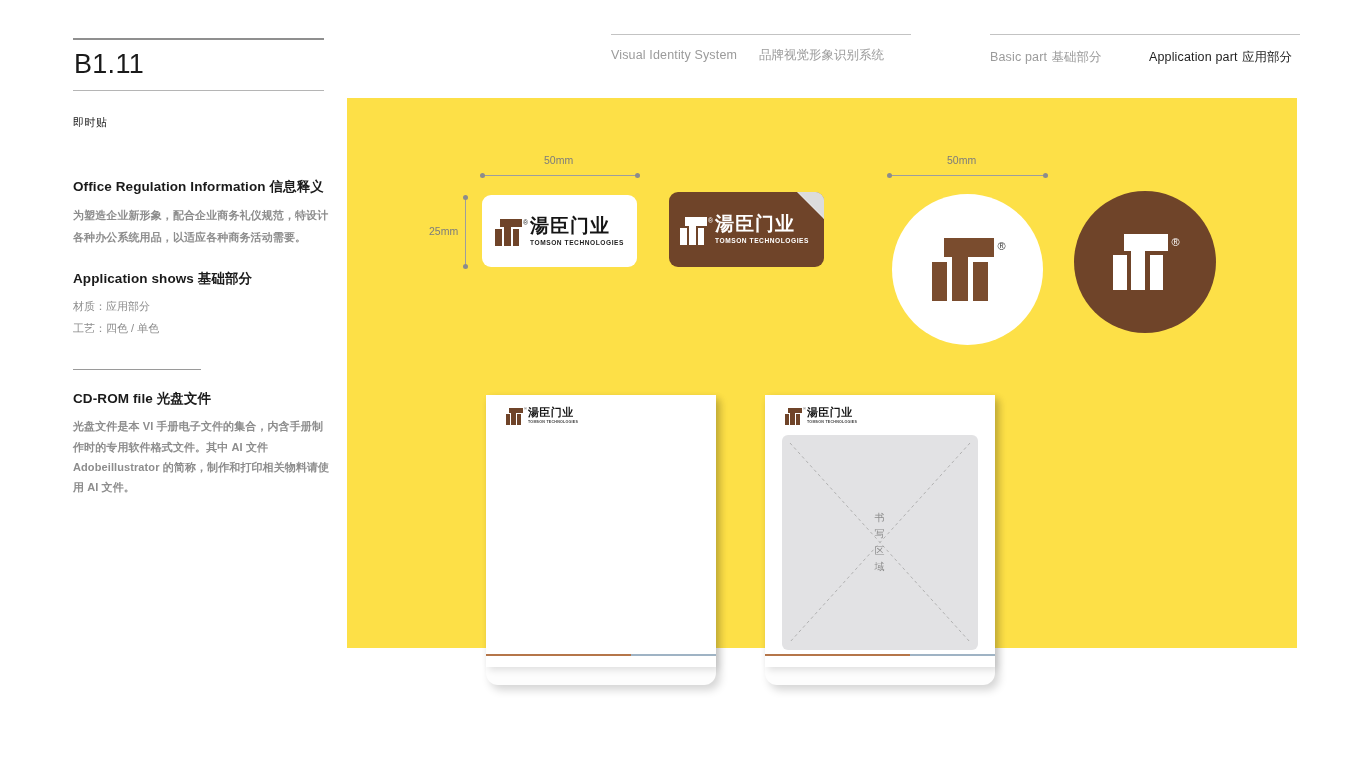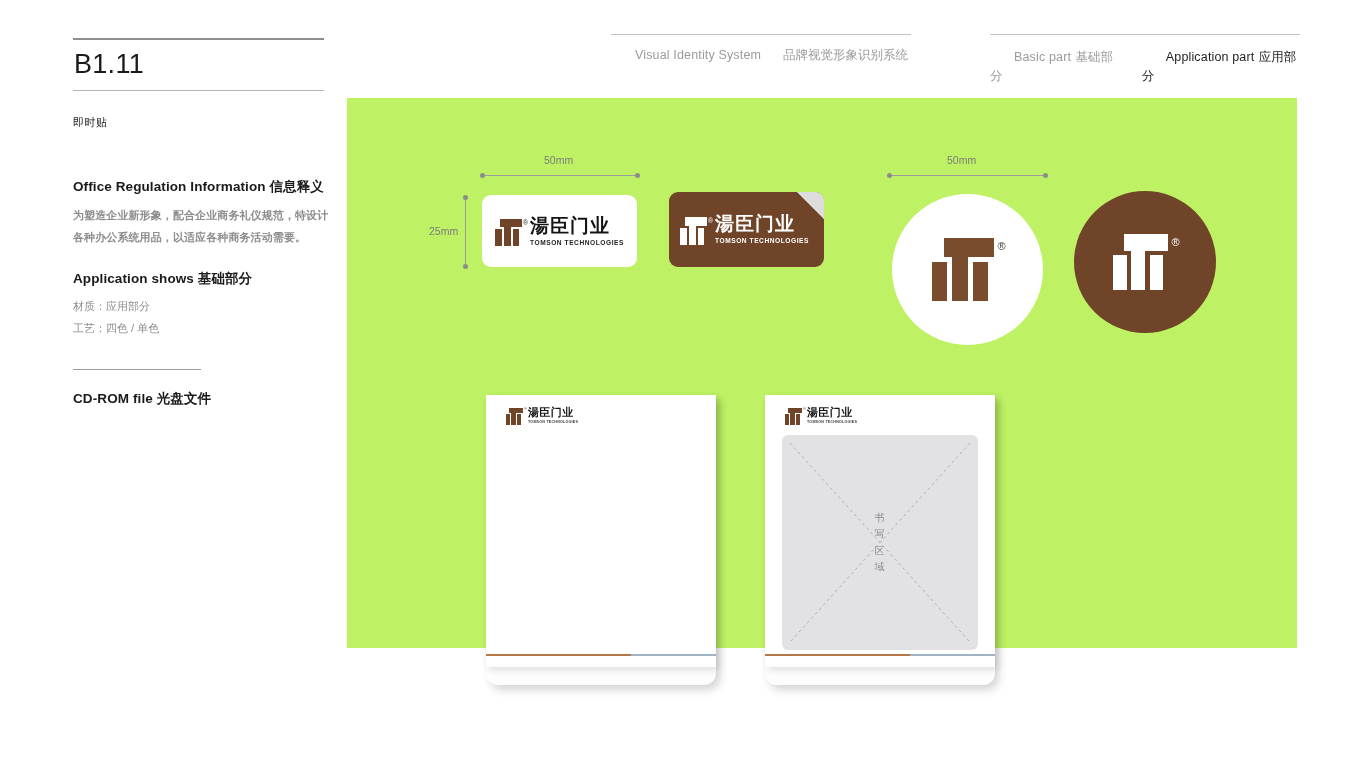--- a/index.html
+++ b/index.html
@@ -8,21 +8,21 @@
     background: #ffffff;
     font-family: "Liberation Sans", "DejaVu Sans", sans-serif;
     overflow: hidden;
   }
   .page { position: relative; width: 1366px; height: 768px; background:#fff; }
 
   
   .header-group { position: absolute; }
   .hdr-rule { height: 1px; background: #c3c3c3; width: 100%; }
   .hdr-row { display: flex; align-items: baseline; padding-top: 12px; }
-  .hdr-en { font-size: 12.5px; letter-spacing: .15px; margin-left: 24px; }
+  .hdr-en { font-size: 12.5px; letter-spacing: .15px; }
   .hdr-cn { font-size: 12.5px; }
   .hdr-grey { color: #9b9b9b; }
   .hdr-dark { color: #1e1e1e; font-weight: 400; }
 
   #hdr-left  { left: 611px; top: 34px; width: 300px; }
   #hdr-right { left: 990px; top: 34px; width: 310px; }
   #hdr-left .hdr-row  > span:nth-child(1) { width: 148px; display:inline-block; }
   #hdr-right .hdr-row > span:nth-child(1) { width: 135px; display:inline-block; }
 
   
@@ -44,21 +44,21 @@
     font-size: 11px; color: #8d8d8d; line-height: 2.0;
     padding-top: 7px; letter-spacing: .1px; font-weight: bold;
   }
   .sec-body.tight { line-height: 1.85; }
   .sec-list { font-size: 11px; color: #8d8d8d; line-height: 2.0; padding-top: 7px; }
   .mid-rule { height: 1px; background: #9a9a9a; width: 128px; margin-top: 30px; }
 
   
   .stage {
     position: absolute; left: 347px; top: 98px;
-    width: 950px; height: 550px; background: #bef264;
+    width: 950px; height: 550px; background: #fde047;
   }
 
   
   .dim-line-h { position: absolute; height: 1px; background: #9d9d9d; }
   .dim-line-v { position: absolute; width: 1px; background: #9d9d9d; }
   .dim-dot {
     position: absolute; width: 5px; height: 5px; border-radius: 50%;
     background: #8c8c8c;
   }
   .dim-label {
@@ -187,20 +187,21 @@
         <div>材质：应用部分</div>
         <div>工艺：四色 / 单色</div>
       </div>
     </div>
 
     <div class="mid-rule"></div>
 
 
     <div class="sec" style="padding-top:20px;">
       <div class="sec-head">CD-ROM file 光盘文件</div>
+      <div class="sec-body tight">光盘文件是本 VI 手册电子文件的集合，内含手册制作时的专用软件格式文件。其中 AI 文件 Adobeillustrator 的简称，制作和打印相关物料请使用 AI 文件。</div>
     </div>
   </div>
 
   <div class="stage">
 
     <div class="dim-label" style="left:197px; top:56px;">50mm</div>
     <div class="dim-line-h" style="left:136px; top:77px; width:156px;"></div>
     <div class="dim-dot" style="left:133px; top:75px;"></div>
     <div class="dim-dot" style="left:288px; top:75px;"></div>
 

